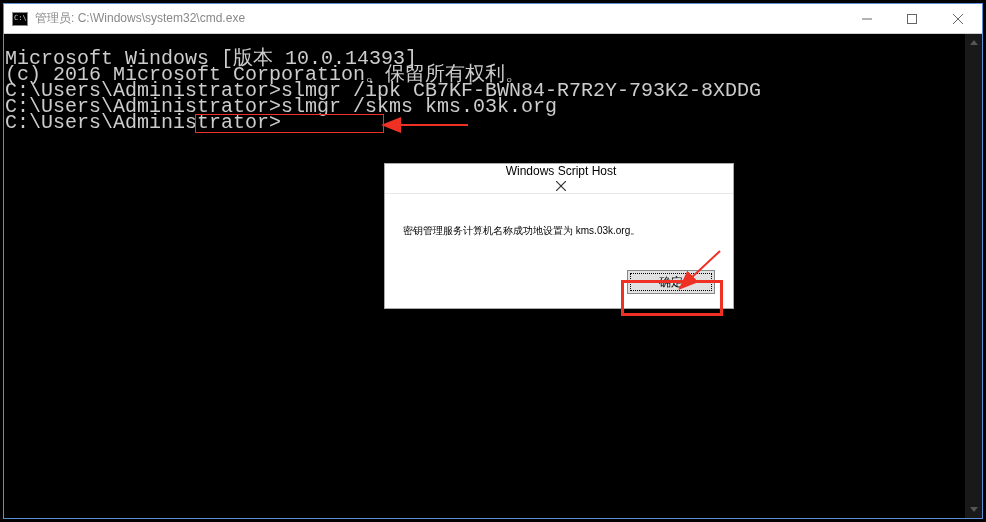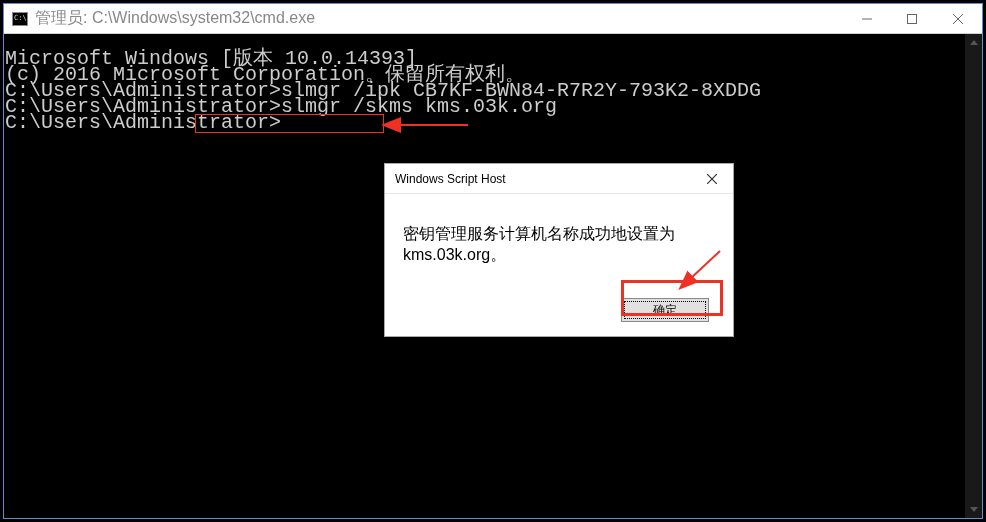--- a/index.html
+++ b/index.html
@@ -20,21 +20,21 @@
       border: 1px solid #5a8fd4;
       background: #fff;
     }
     .titlebar {
       height: 30px;
       background: #fff;
       display: flex;
       align-items: center;
       border-bottom: 1px solid #d0d0d0;
       color: #888;
-      font-size: 16px;
+      font-size: 12px;
     }
     .titlebar .app-icon {
       width: 16px;
       height: 14px;
       margin: 0 7px 0 8px;
       background: #000;
       border: 1px solid #888;
       position: relative;
       display: inline-block;
     }
@@ -119,37 +119,38 @@
       font-family: "Microsoft YaHei", "SimSun", sans-serif;
     }
     .dialog .dlg-titlebar {
       height: 30px;
       display: flex;
       align-items: center;
       padding: 0 6px 0 10px;
       font-size: 12px;
       color: #000;
       border-bottom: 1px solid #e8e8e8;
+      flex-direction: column;
     }
     .dialog .dlg-titlebar .dlg-title { flex: 1; }
     .dialog .dlg-close {
       width: 30px;
       height: 24px;
       display: flex;
       align-items: center;
       justify-content: center;
     }
     .dialog .dlg-close svg { stroke: #333; stroke-width: 1.2; fill: none; }
     .dialog .dlg-body {
       padding: 30px 14px 22px 18px;
-      font-size: 16px;
+      font-size: 10px;
       color: #000;
     }
     .dialog .dlg-footer {
-      padding: 10px 24px 14px 18px;
+      padding: 10px 18px 14px 18px;
       display: flex;
       justify-content: flex-end;
     }
     .dialog .dlg-btn {
       min-width: 88px;
       height: 24px;
       background: #e1e1e1;
       border: 1px solid #888;
       font-size: 12px;
       display: flex;

